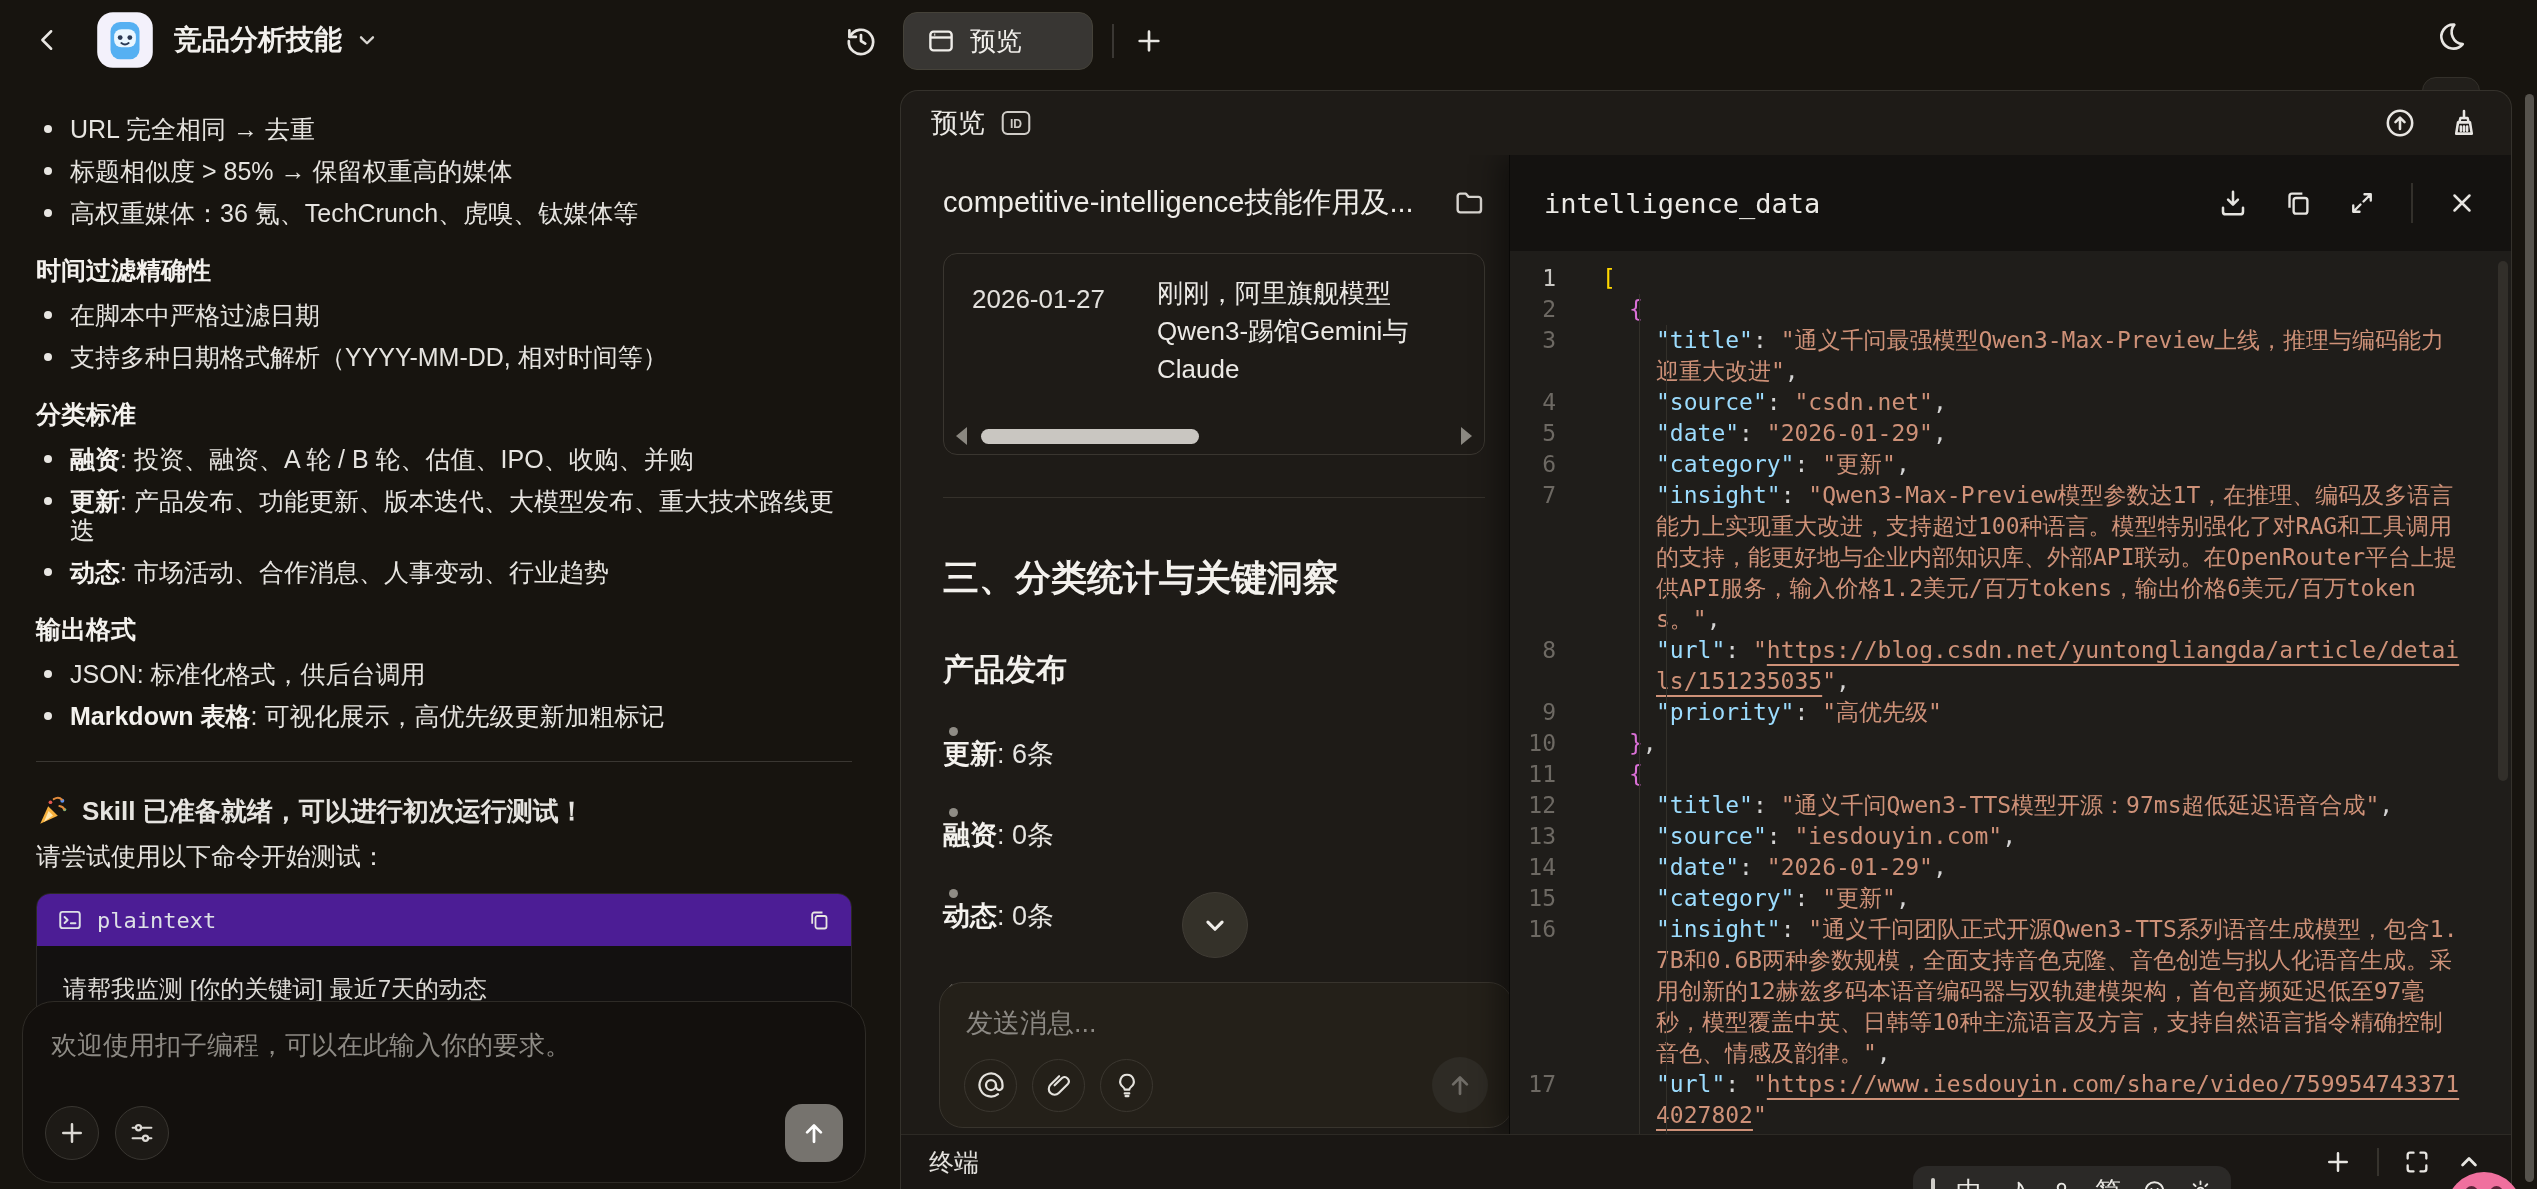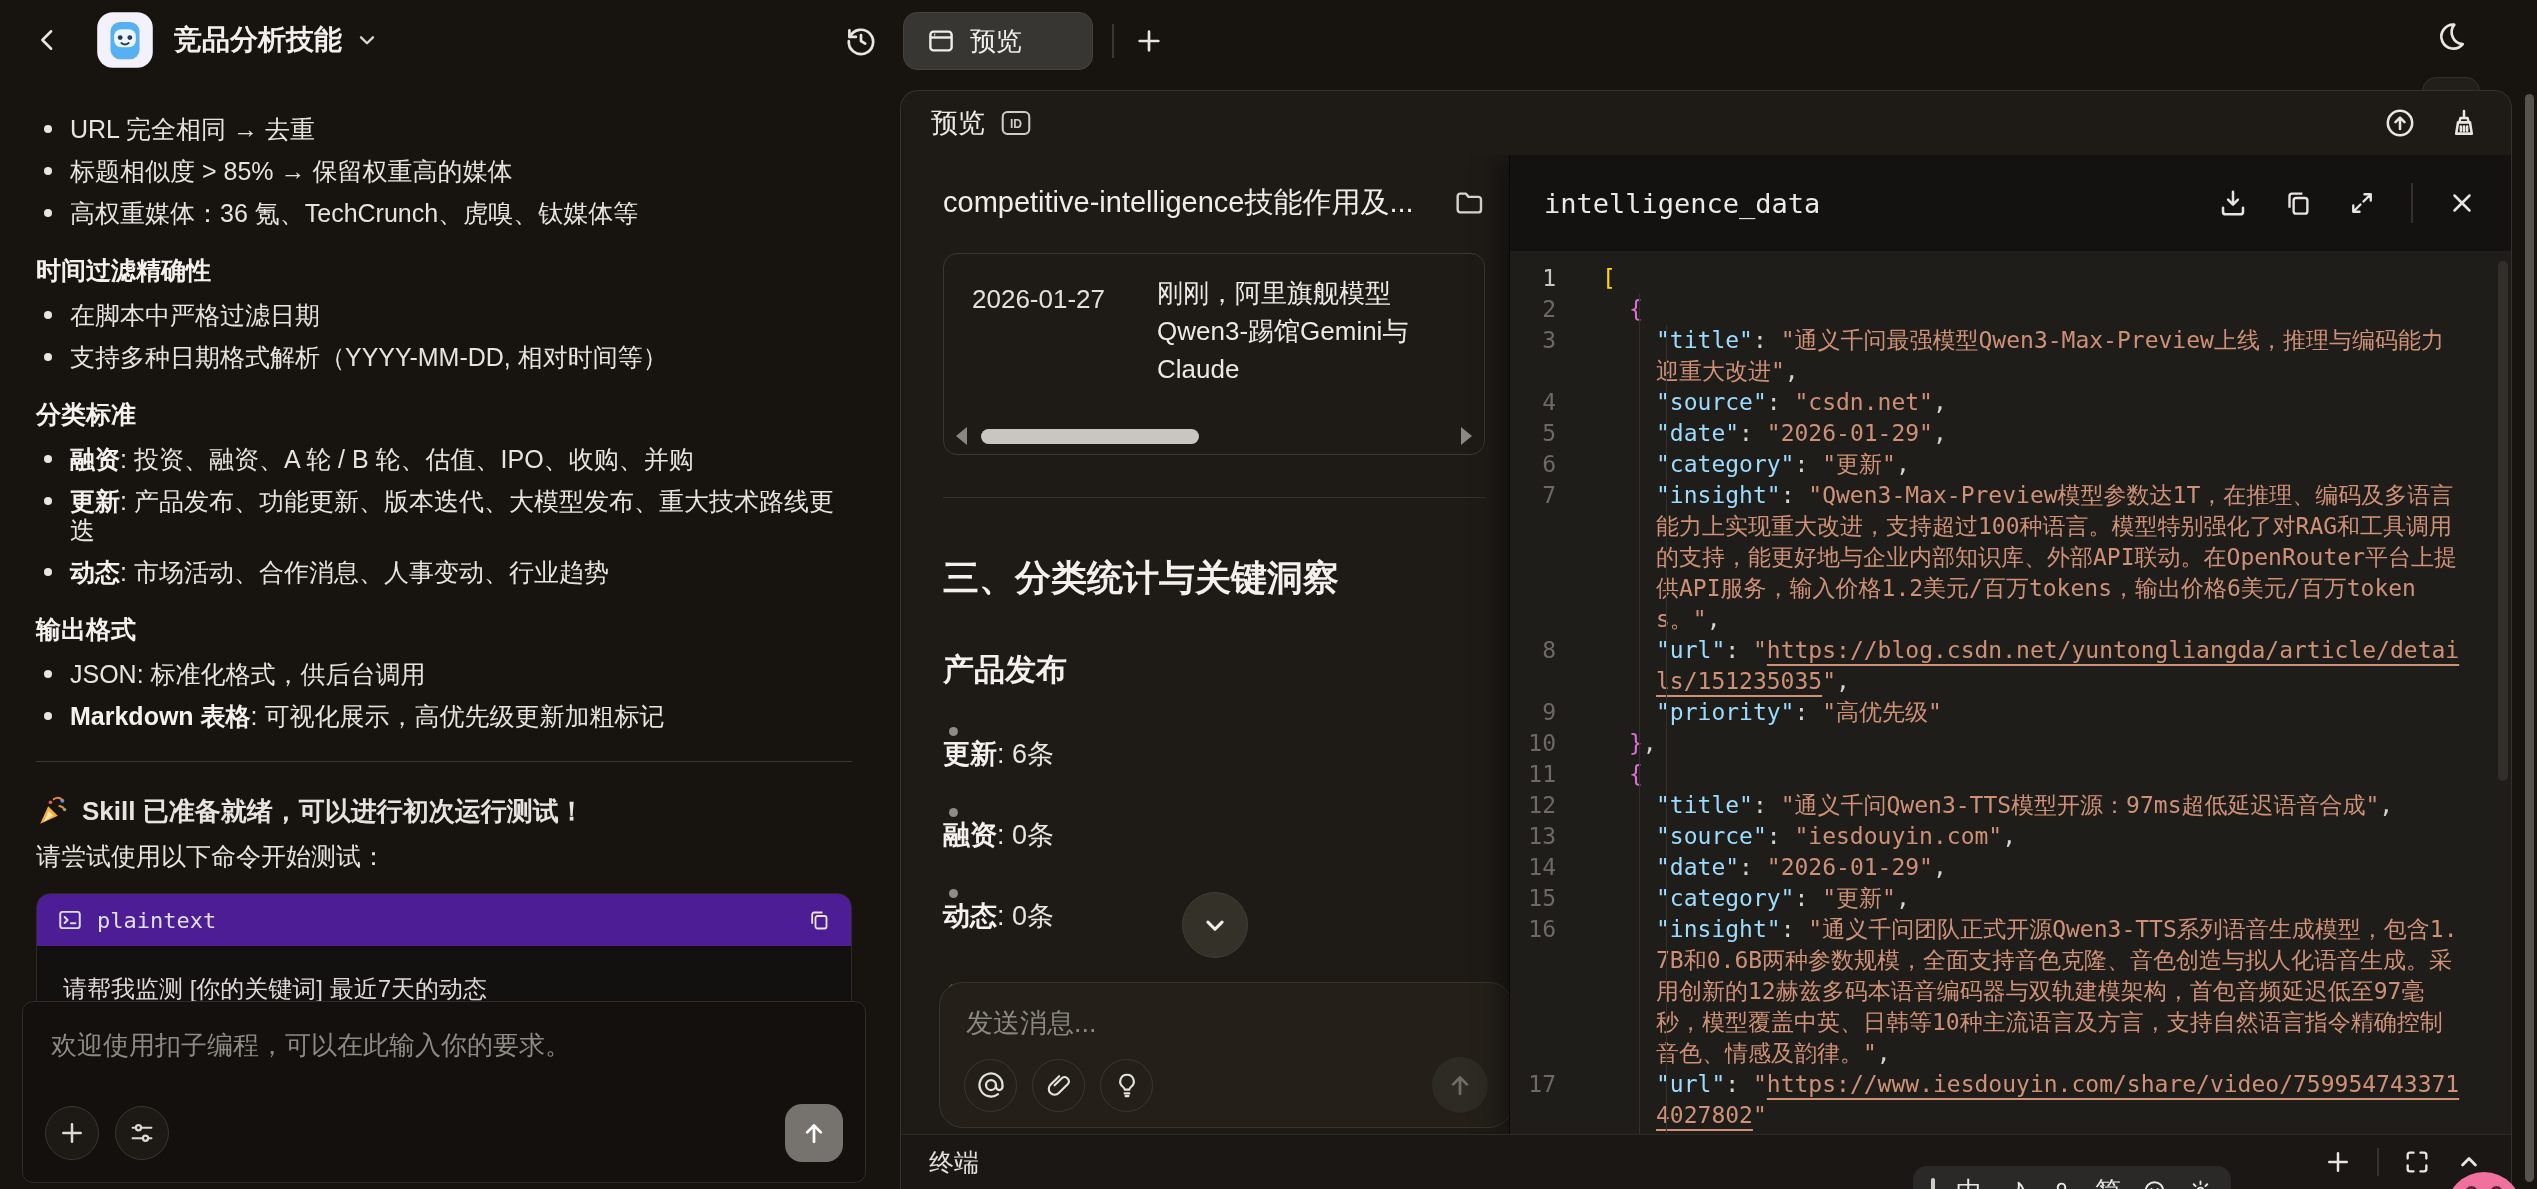--- a/index.html
+++ b/index.html
@@ -36,21 +36,21 @@
   .md-hr { border:none; border-top:1px solid #3a3732; margin:30px 0 32px; }
   .md-p { margin:12px 0; }
   .celebrate { font-weight:bold; font-size:26px; display:flex; align-items:center; gap:12px; margin:0 0 14px; }
   .party { width:34px; height:34px; }
   .codeblock { margin-top:22px; border-radius:14px; overflow:hidden; border:1px solid #2c2925; }
   .codeblock-head { height:52px; background:#4c1d95; display:flex; align-items:center; padding:0 20px; gap:14px; color:#dde0e6; font-family:"DejaVu Sans Mono", monospace; font-size:22px; }
   .codeblock-head .spacer { flex:1; }
   .codeblock-body { background:#131110; padding:28px 26px 30px; font-size:24px; color:#dddad6; }
   .chat-actions { display:flex; gap:26px; margin-top:26px; color:#c3c0bb; }
   .chat-actions .icon-btn { width:32px; height:32px; }
-  .chat-input { position:absolute; left:22px; right:22px; bottom:6px; height:182px; background:#13100d; border:1px solid #2e2b26; border-radius:11px; padding:26px 28px; }
+  .chat-input { position:absolute; left:22px; right:22px; bottom:6px; height:182px; background:#13100d; border:1px solid #2e2b26; border-radius:32px; padding:26px 28px; }
   .chat-input .ph { font-size:26px; color:#8d8a84; }
   .chat-input-row { position:absolute; left:22px; right:22px; bottom:20px; display:flex; align-items:center; gap:16px; }
   .round-btn { width:54px; height:54px; border-radius:50%; background:#1d1a16; border:1px solid #393631; color:#dcd9d4; display:flex; align-items:center; justify-content:center; cursor:pointer; }
   .send-btn-left { margin-left:auto; width:58px; height:58px; border-radius:17px; background:#76736e; border:none; color:#ffffff; display:flex; align-items:center; justify-content:center; cursor:pointer; }
   
   .workspace { position:absolute; left:900px; top:90px; width:1612px; height:1099px; background:#1e1b17; border:1px solid #35322c; border-bottom:none; border-radius:18px 18px 0 0; display:flex; flex-direction:column; overflow:hidden; }
   .ws-header { height:64px; flex:0 0 auto; display:flex; align-items:center; padding:0 30px; gap:16px; }
   .ws-title { font-size:27px; color:#eceae6; }
   .ws-header-right { margin-left:auto; display:flex; align-items:center; gap:30px; color:#e4e2de; }
   .ws-body { flex:1; position:relative; overflow:hidden; }

